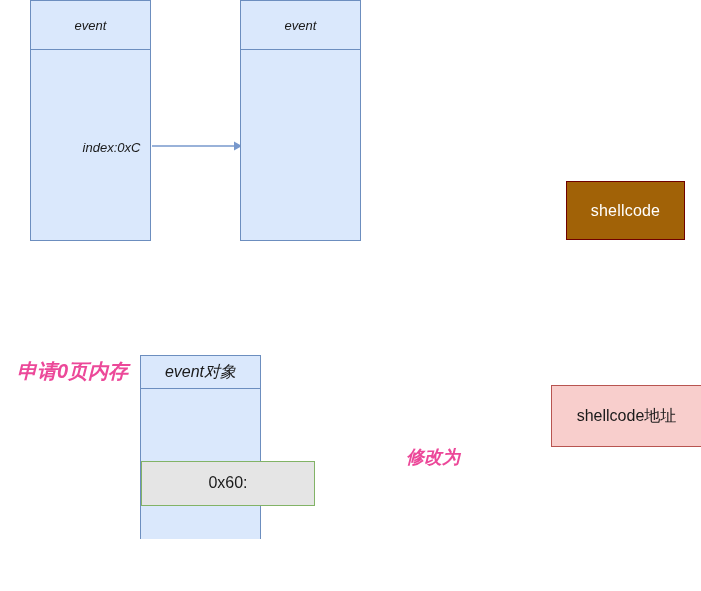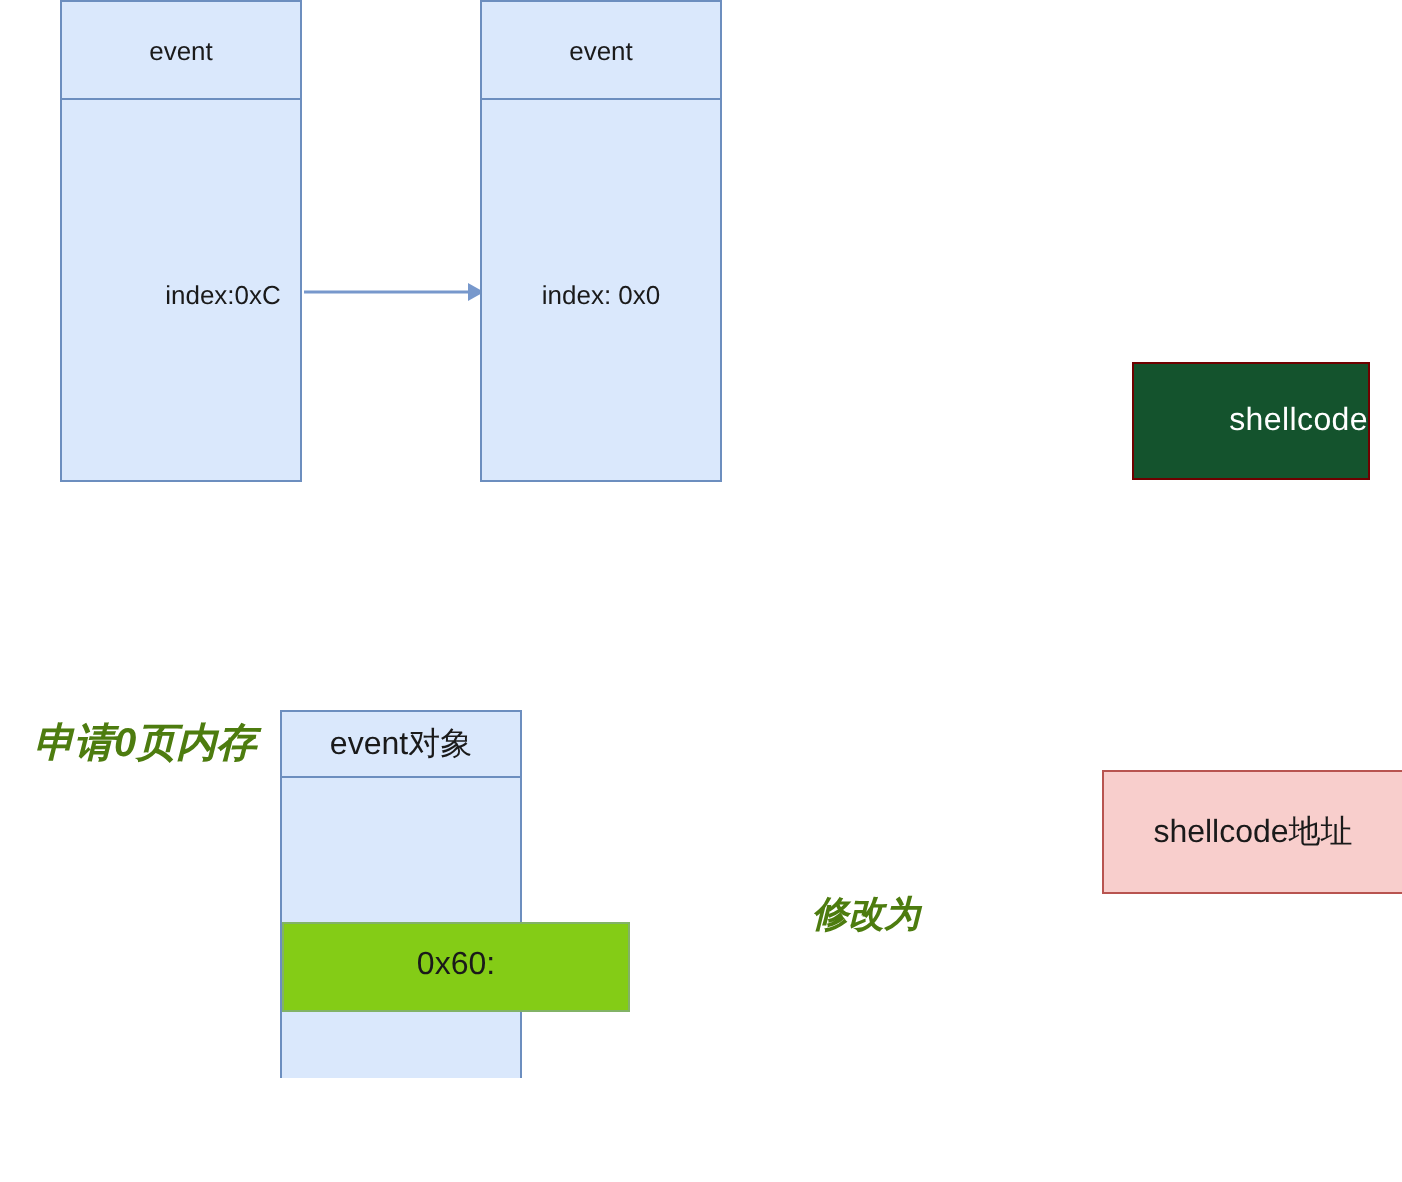--- a/index.html
+++ b/index.html
@@ -17,20 +17,21 @@
   }
 
   
   .box {
     position: absolute;
     box-sizing: border-box;
   }
   .blue-box {
     background: #dae8fc;
     border: 1px solid #6c8ebf;
+    font-style: italic;
   }
   .blue-box .hdr {
     position: absolute;
     left: 0;
     right: 0;
     top: 0;
     height: 48px;
     border-bottom: 1px solid #6c8ebf;
     display: flex;
     align-items: center;
@@ -80,25 +81,25 @@
     width: 92px;
     height: 24px;
   }
 
   
   #shellcode-box {
     left: 566px;
     top: 181px;
     width: 119px;
     height: 59px;
-    background: #14532d;
+    background: #a16207;
     border: 1px solid #6f0000;
     display: flex;
     align-items: center;
-    justify-content: flex-end;
+    justify-content: center;
   }
   #shellcode-box .lbl {
     color: #ffffff;
     font-size: 16px;
     letter-spacing: 0.2px;
   }
 
   
   #event-object-box {
     left: 140px;
@@ -111,21 +112,21 @@
     height: 32px;
     font-size: 16px;
   }
 
   
   #closeprocedure-box {
     left: 141px;
     top: 461px;
     width: 174px;
     height: 45px;
-    background: #84cc16;
+    background: #e5e5e5;
     border: 1px solid #82b366;
     display: flex;
     flex-direction: column;
     align-items: center;
     justify-content: center;
     line-height: 1.18;
   }
   #closeprocedure-box .ln {
     font-size: 16px;
     color: #1a1a1a;
@@ -147,21 +148,21 @@
   #shellcode-addr-box .lbl {
     font-size: 16px;
     color: #1a1a1a;
     white-space: nowrap;
     text-align: right;
   }
 
   
   .red-note {
     position: absolute;
-    color: #4d7c0f;
+    color: #ec4899;
     font-weight: bold;
     font-style: italic;
     white-space: nowrap;
   }
   #note-alloc {
     left: 17px;
     top: 358px;
     font-size: 20px;
   }
   #note-modify {
@@ -181,21 +182,20 @@
     <div class="body-label">index:0xC</div>
   </div>
 
   <svg id="index-arrow" viewBox="0 0 92 24" xmlns="http://www.w3.org/2000/svg">
     <line x1="2" y1="12" x2="84" y2="12" stroke="#7798cc" stroke-width="1.4"></line>
     <path d="M 84 7.5 L 92 12 L 84 16.5 Z" fill="#7798cc"></path>
   </svg>
 
   <div class="box blue-box" id="event-box-right">
     <div class="hdr">event</div>
-    <div class="body-label">index: 0x0</div>
   </div>
 
   <div class="box" id="shellcode-box">
     <span class="lbl">shellcode</span>
   </div>
 
   <div class="box blue-box" id="event-object-box">
     <div class="hdr">event对象</div>
   </div>
 

